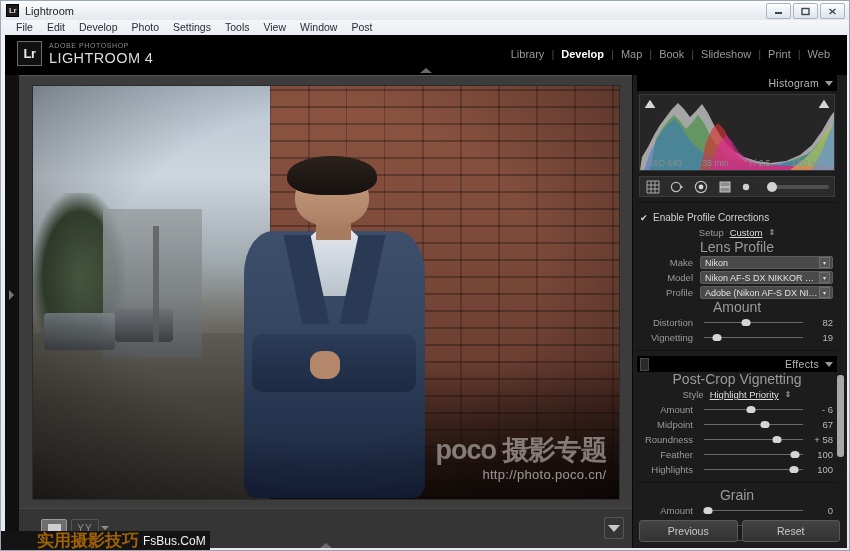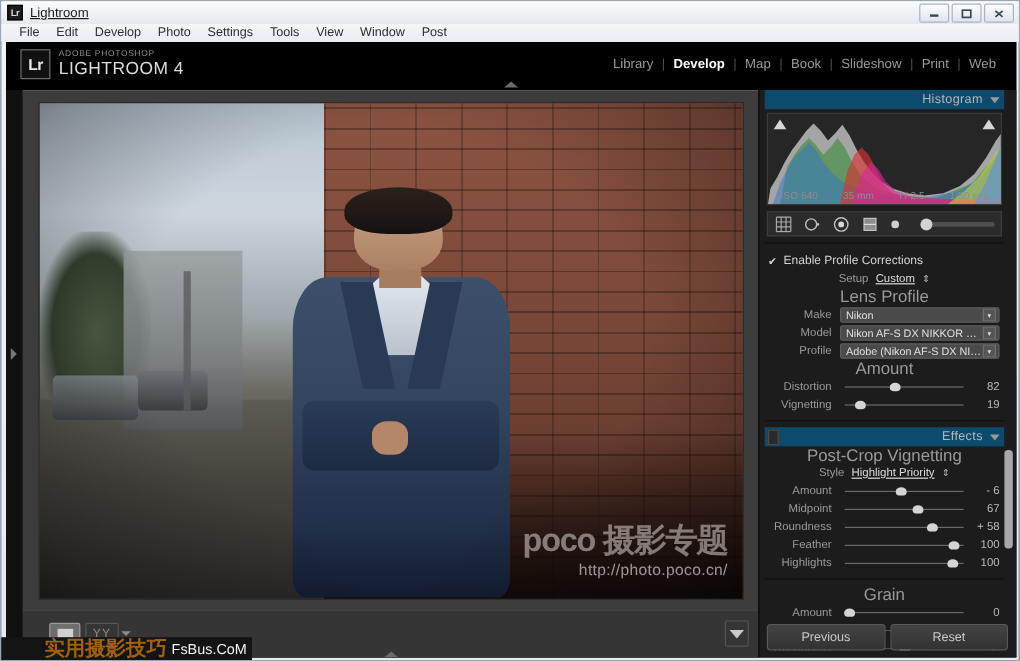--- a/index.html
+++ b/index.html
@@ -9,21 +9,21 @@
   
   .winframe{position:absolute;left:0;top:0;width:850px;height:551px;
     background:linear-gradient(180deg,#f2f4f7 0%,#e6eaef 100%);
     border:1px solid #9aa6b4;box-sizing:border-box;}
   .titlebar{position:absolute;left:0;top:0;width:100%;height:19px;
     background:linear-gradient(180deg,#fdfdfe 0%,#eef1f5 55%,#e4e9ef 100%);
     display:flex;align-items:center;box-sizing:border-box;padding-left:5px;}
   .lr-mini{width:13px;height:13px;background:#1b1b1b;color:#d8d8d8;font-size:8px;
     font-weight:bold;display:flex;align-items:center;justify-content:center;
     border:1px solid #000;box-sizing:border-box;letter-spacing:-.5px;}
-  .wintitle{font-size:11px;color:#1d1d1d;margin-left:6px;text-decoration:underline;}
+  .wintitle{font-size:11px;color:#1d1d1d;margin-left:6px;}
   .wbtns{position:absolute;right:4px;top:2px;display:flex;gap:2px;}
   .wbtn{width:23px;height:14px;border:1px solid #a9b4c0;border-radius:2px;
     background:linear-gradient(180deg,#fcfdfe,#dfe5ec);
     display:flex;align-items:center;justify-content:center;color:#3b4654;font-size:9px;}
   .wbtn svg{display:block;}
 
   .menubar{position:absolute;left:0;top:19px;width:100%;height:15px;
     background:linear-gradient(180deg,#f4f6f9,#e9edf2);
     display:flex;align-items:center;padding-left:8px;box-sizing:border-box;gap:0px;}
   .menuitem{font-size:10.5px;color:#2a2f36;padding:0 7px;line-height:15px;cursor:default;}
@@ -140,21 +140,21 @@
     border-top:7px solid #c9c9c9;display:block;}
   .botarrow{position:absolute;left:50%;bottom:1px;transform:translateX(-50%);width:0;height:0;
     border-left:6px solid transparent;border-right:6px solid transparent;border-bottom:5px solid #6a6a6a;}
 
   
   .right{position:absolute;left:627px;top:40px;width:215px;height:473px;background:#1c1c1c;
     border-left:1px solid #0a0a0a;}
   .rp-inner{position:absolute;left:4px;top:0;width:200px;height:467px;overflow:hidden;}
 
   .panel-head{height:16px;display:flex;align-items:center;justify-content:flex-end;
-    padding-right:4px;background:#0c4a6e;}
+    padding-right:4px;background:#000000;}
   .panel-title{font-size:10.5px;color:#b6b6b6;letter-spacing:.3px;}
   .panel-caret{width:0;height:0;border-left:4px solid transparent;border-right:4px solid transparent;
     border-top:5px solid #9a9a9a;margin-left:6px;}
   .panel-switch{position:absolute;left:3px;width:7px;height:11px;border:1px solid #4a4a4a;background:#2a2a2a;}
 
   .histo{margin:3px 2px 0 2px;height:77px;background:#262626;border:1px solid #3a3a3a;
     box-sizing:border-box;position:relative;overflow:hidden;}
   .histo svg{position:absolute;left:0;top:0;}
   .clip{position:absolute;top:3px;width:12px;height:11px;background:#d6d6d6;
     clip-path:polygon(50% 15%,95% 90%,5% 90%);}

